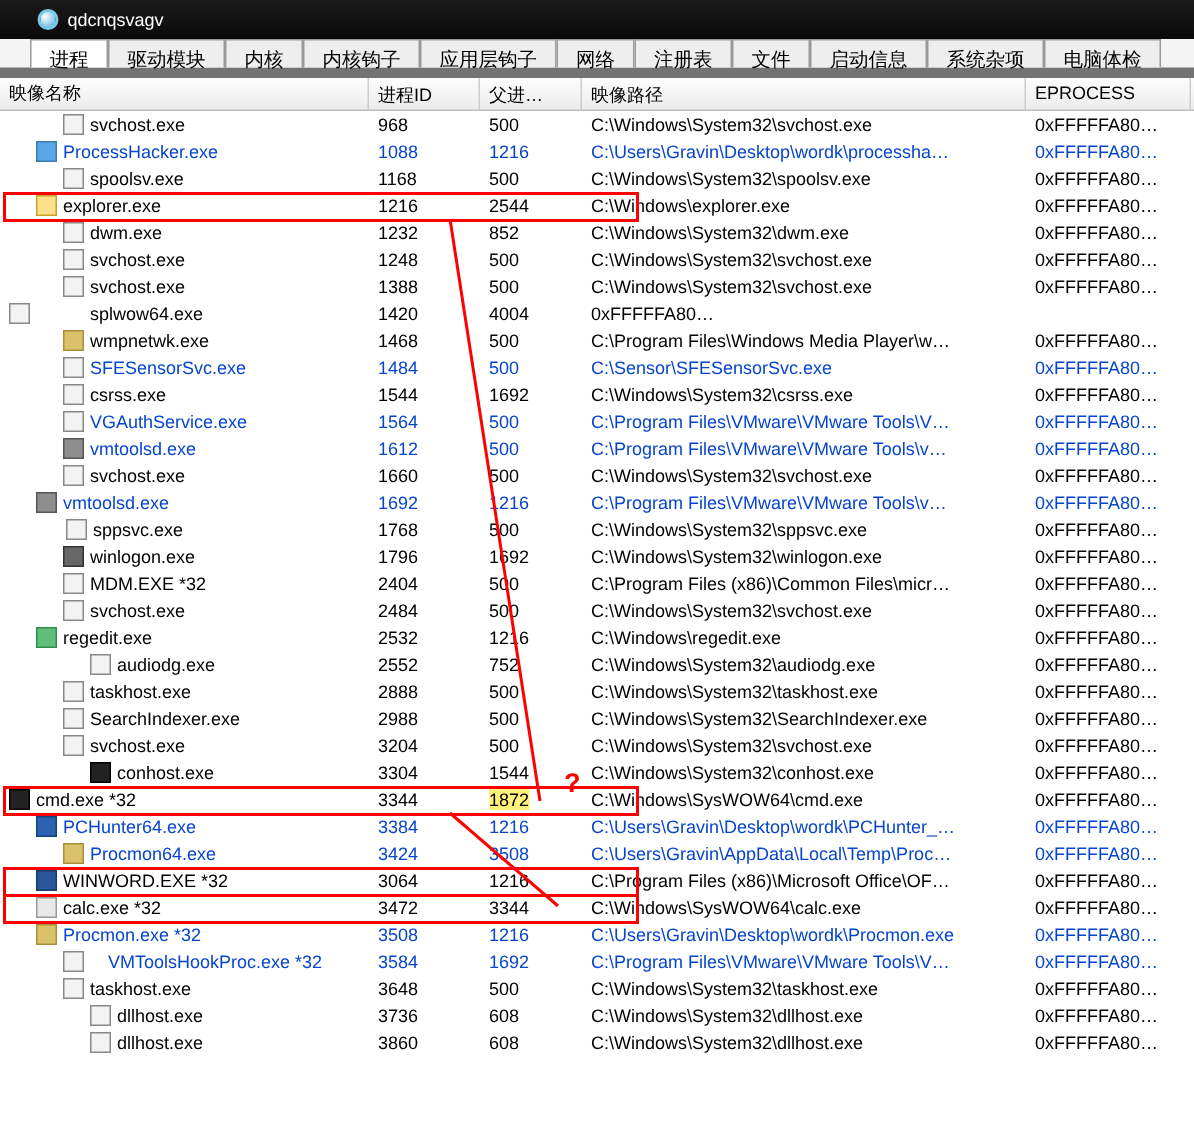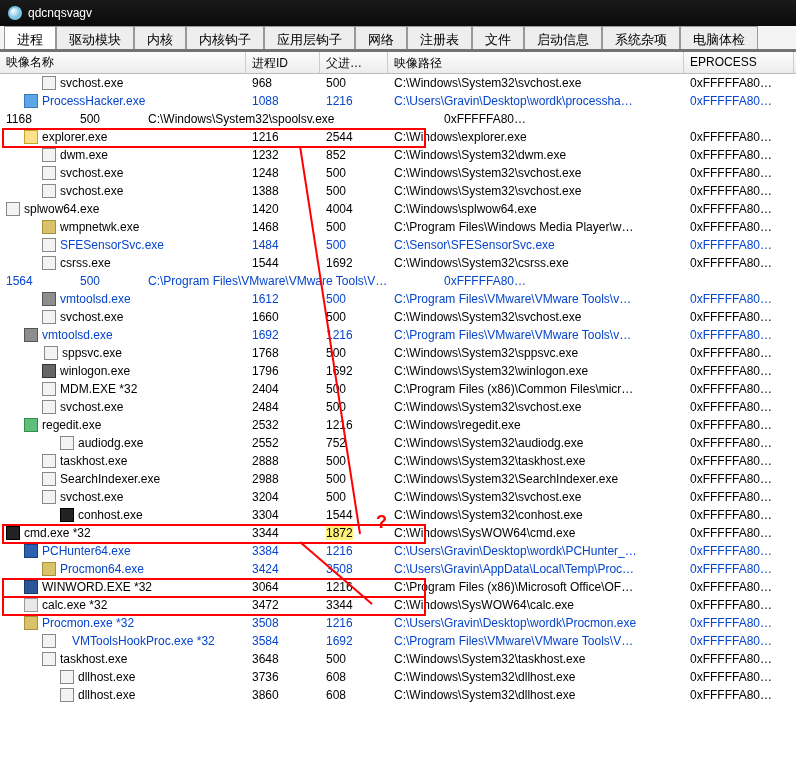--- a/index.html
+++ b/index.html
@@ -1,19 +1,19 @@
 <!DOCTYPE html>
 <html><head>
 <meta charset="utf-8">
 <style>
 * { margin: 0; padding: 0; box-sizing: border-box; }
 body { font-family: "Microsoft YaHei", SimSun, sans-serif; font-size: 12px; background: #fff; width: 796px; height: 765px; overflow: hidden; }
-.titlebar { background: linear-gradient(#1a1a1a, #0a0a0a); color: #fff; height: 26px; line-height: 26px; padding-left: 8px; display: flex; align-items: center; }
+.titlebar { background: linear-gradient(#1a1a1a, #0a0a0a); color: #fff; height: 26px; line-height: 26px; padding-left: 25px; display: flex; align-items: center; }
 .titlebar-icon { width: 14px; height: 14px; border: 2px solid #78c7e6; border-radius: 50%; margin-right: 6px; background: radial-gradient(circle at 30% 30%, #fff, #4aa8d8); }
-.tab-bar { background: #f4f4f4; border-bottom: 3px solid #737373; height: 26px; display: flex; align-items: stretch; padding-left: 4px; }
+.tab-bar { background: #f4f4f4; border-bottom: 7px solid #737373; height: 26px; display: flex; align-items: stretch; padding-left: 20px; }
 .tab-bar .tab { padding: 4px 12px; border: 1px solid #999; border-bottom: none; background: #fff; margin-right: 0px; font-size: 13px; cursor: pointer; white-space: nowrap; }
 .tab-bar .tab.active { background: #fff; font-weight: normal; }
 .tab-bar .tab:not(.active) { background: #eee; }
 .header-row { display: flex; background: linear-gradient(#fdfdfd, #ececec); border-bottom: 1px solid #bbb; height: 22px; }
 .header-cell { border-right: 1px solid #ccc; padding: 3px 6px; font-size: 12px; overflow: hidden; white-space: nowrap; cursor: pointer; }
 .body-area { position: relative; }
 .row { display: flex; height: 18px; line-height: 18px; font-size: 12px; position: relative; }
 .cell { overflow: hidden; white-space: nowrap; text-overflow: ellipsis; padding-left: 6px; padding-right: 4px; }
 .c-name { width: 246px; display: flex; align-items: center; }
 .c-pid  { width: 74px; }
@@ -82,20 +82,24 @@
       <div class="cell c-name" style="padding-left: 24px;">
         <span class="icon mon"></span>
         <span>ProcessHacker.exe</span>
       </div>
       <div class="cell c-pid">1088</div>
       <div class="cell c-ppid"><span>1216</span></div>
       <div class="cell c-path">C:\Users\Gravin\Desktop\wordk\processha…</div>
       <div class="cell c-epr">0xFFFFFA80…</div>
     </div>
     <div class="row">
+      <div class="cell c-name" style="padding-left: 42px;">
+        <span class="icon "></span>
+        <span>spoolsv.exe</span>
+      </div>
       <div class="cell c-pid">1168</div>
       <div class="cell c-ppid"><span>500</span></div>
       <div class="cell c-path">C:\Windows\System32\spoolsv.exe</div>
       <div class="cell c-epr">0xFFFFFA80…</div>
     </div>
     <div class="row">
       <div class="cell c-name" style="padding-left: 24px;">
         <span class="icon folder"></span>
         <span>explorer.exe</span>
       </div>
@@ -128,27 +132,26 @@
       <div class="cell c-name" style="padding-left: 42px;">
         <span class="icon "></span>
         <span>svchost.exe</span>
       </div>
       <div class="cell c-pid">1388</div>
       <div class="cell c-ppid"><span>500</span></div>
       <div class="cell c-path">C:\Windows\System32\svchost.exe</div>
       <div class="cell c-epr">0xFFFFFA80…</div>
     </div>
     <div class="row">
-      <div class="cell c-name" style="padding-left: 6px;">
+      <div class="cell c-name" style="padding-left: 6px; gap: 36px;">
         <span class="icon "></span>
         <span>splwow64.exe</span>
       </div>
       <div class="cell c-pid">1420</div>
       <div class="cell c-ppid"><span>4004</span></div>
-      <div class="cell c-path">C:\Windows\splwow64.exe</div>
       <div class="cell c-epr">0xFFFFFA80…</div>
     </div>
     <div class="row">
       <div class="cell c-name" style="padding-left: 42px;">
         <span class="icon roll"></span>
         <span>wmpnetwk.exe</span>
       </div>
       <div class="cell c-pid">1468</div>
       <div class="cell c-ppid"><span>500</span></div>
       <div class="cell c-path">C:\Program Files\Windows Media Player\w…</div>
@@ -168,20 +171,24 @@
       <div class="cell c-name" style="padding-left: 42px;">
         <span class="icon "></span>
         <span>csrss.exe</span>
       </div>
       <div class="cell c-pid">1544</div>
       <div class="cell c-ppid"><span>1692</span></div>
       <div class="cell c-path">C:\Windows\System32\csrss.exe</div>
       <div class="cell c-epr">0xFFFFFA80…</div>
     </div>
     <div class="row blue">
+      <div class="cell c-name" style="padding-left: 42px;">
+        <span class="icon "></span>
+        <span>VGAuthService.exe</span>
+      </div>
       <div class="cell c-pid">1564</div>
       <div class="cell c-ppid"><span>500</span></div>
       <div class="cell c-path">C:\Program Files\VMware\VMware Tools\V…</div>
       <div class="cell c-epr">0xFFFFFA80…</div>
     </div>
     <div class="row blue">
       <div class="cell c-name" style="padding-left: 42px;">
         <span class="icon vm"></span>
         <span>vmtoolsd.exe</span>
       </div>

